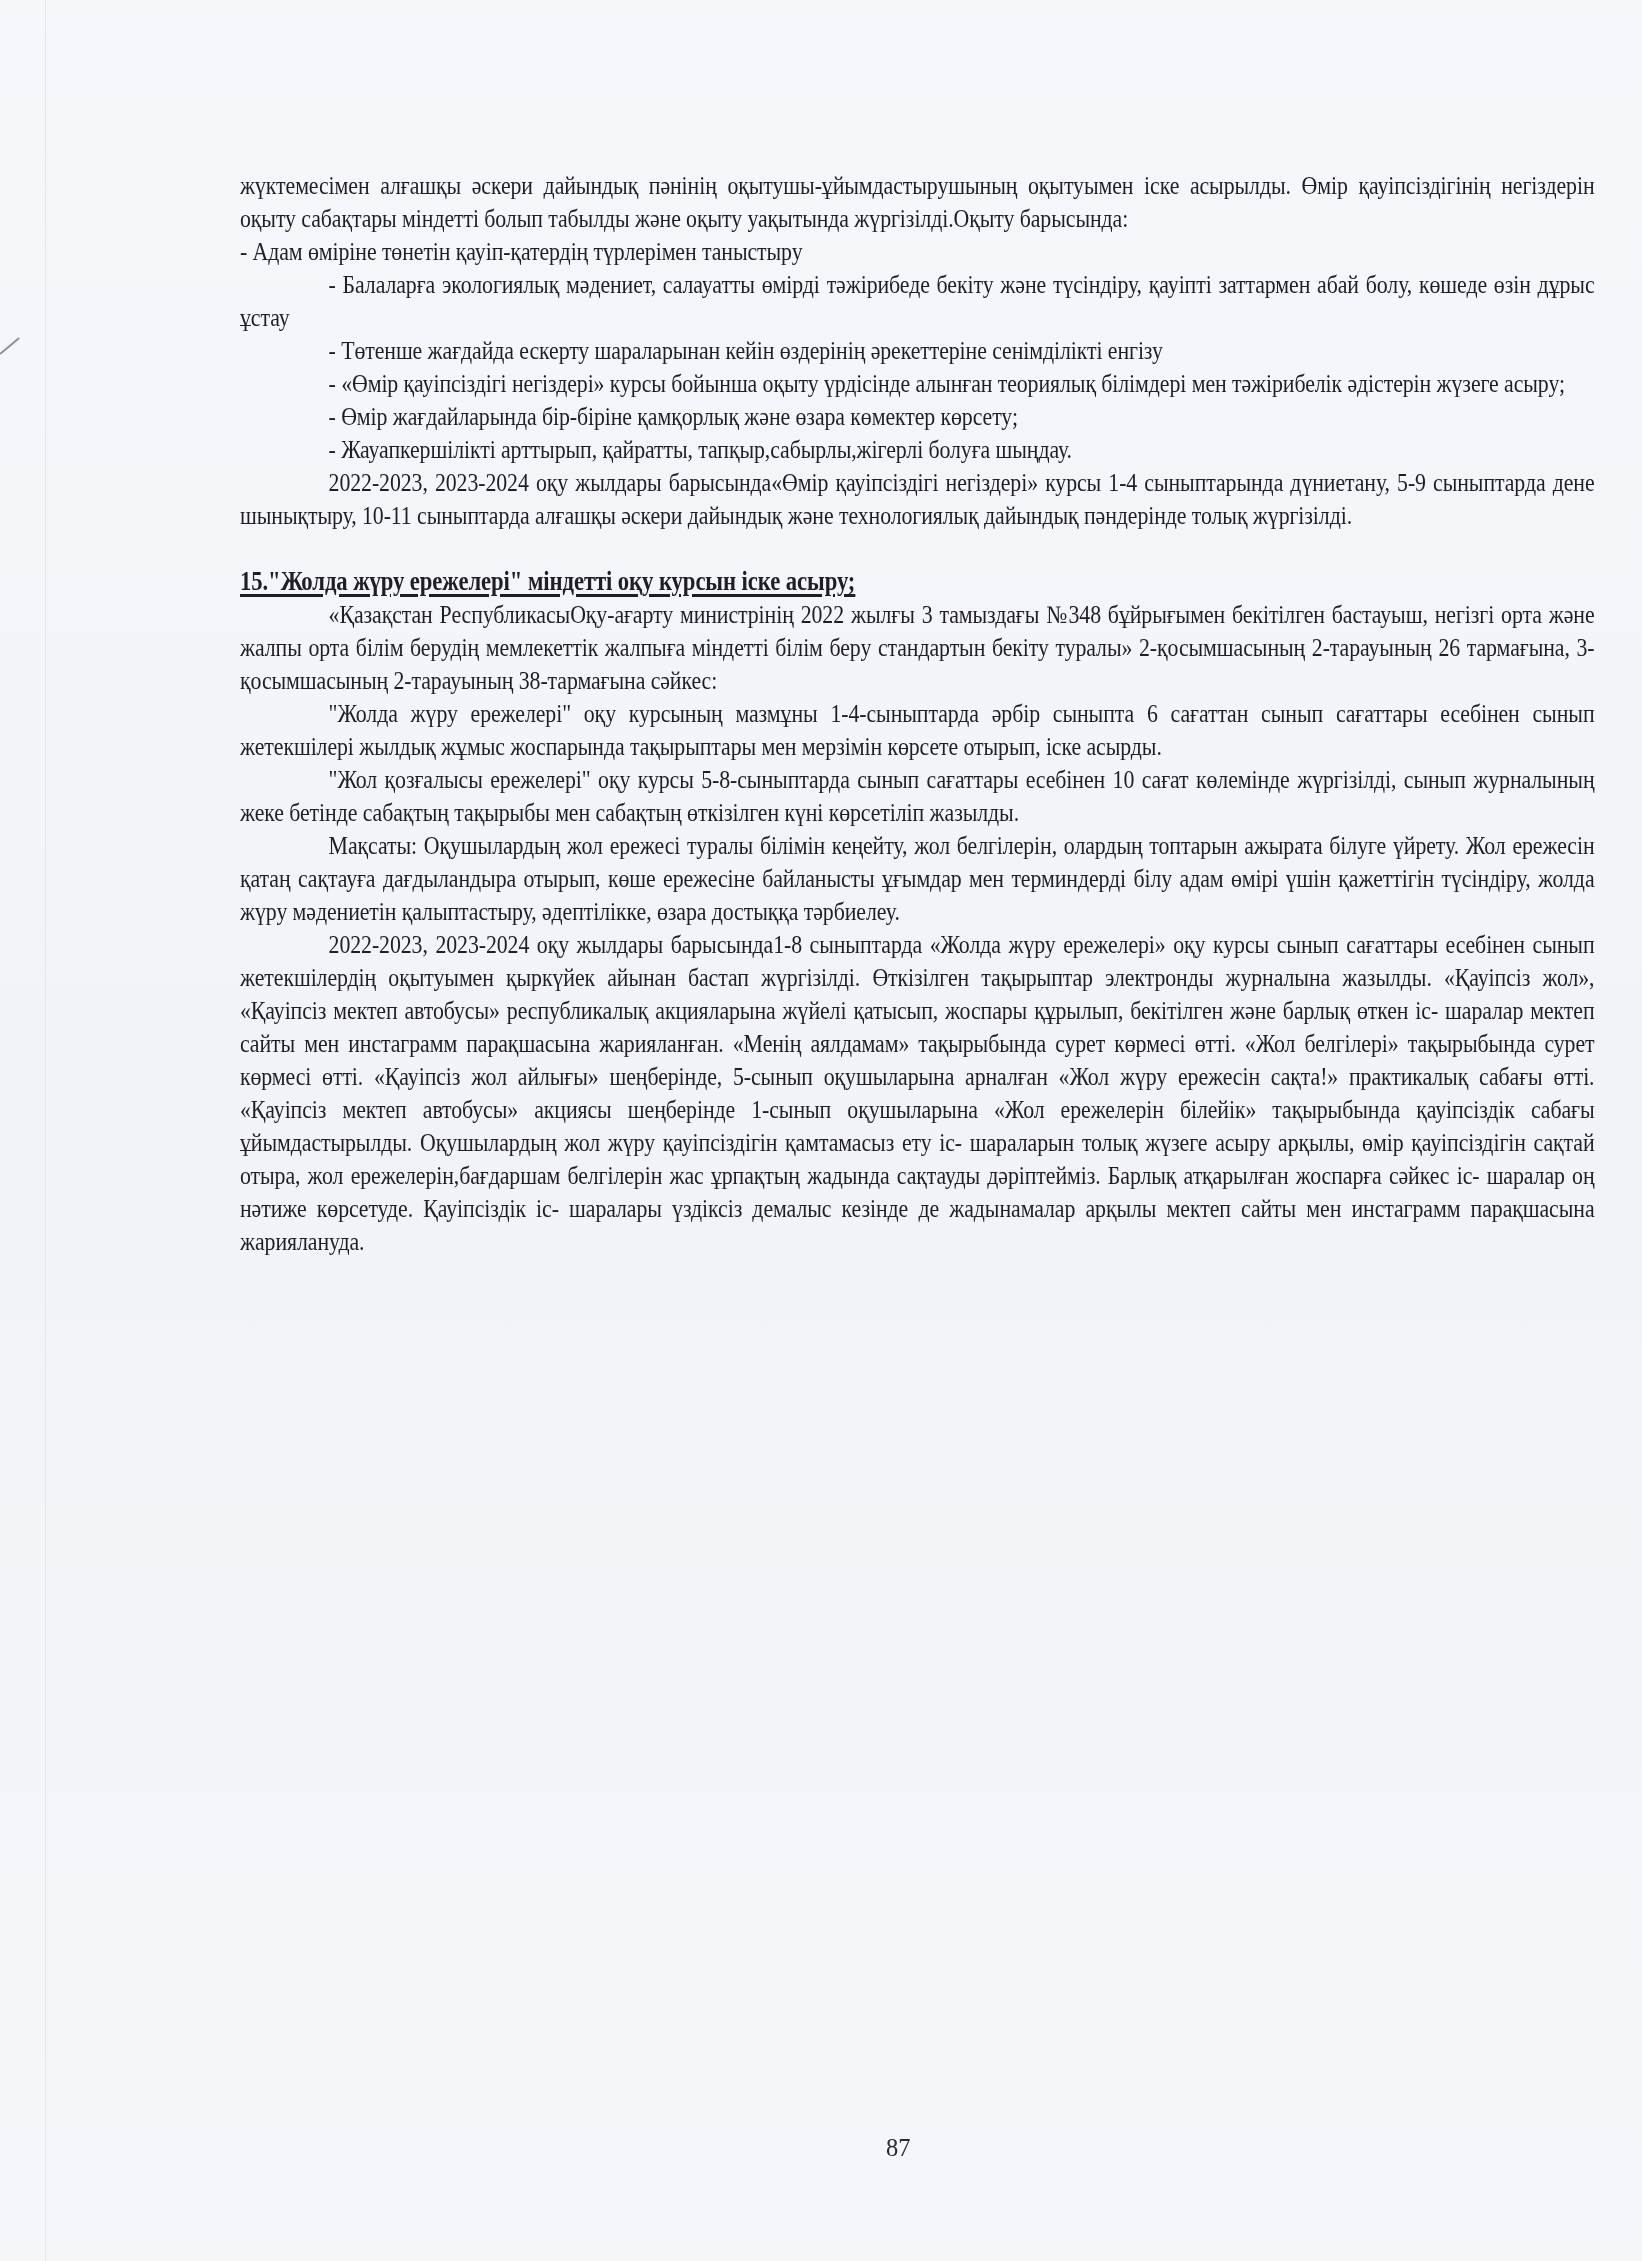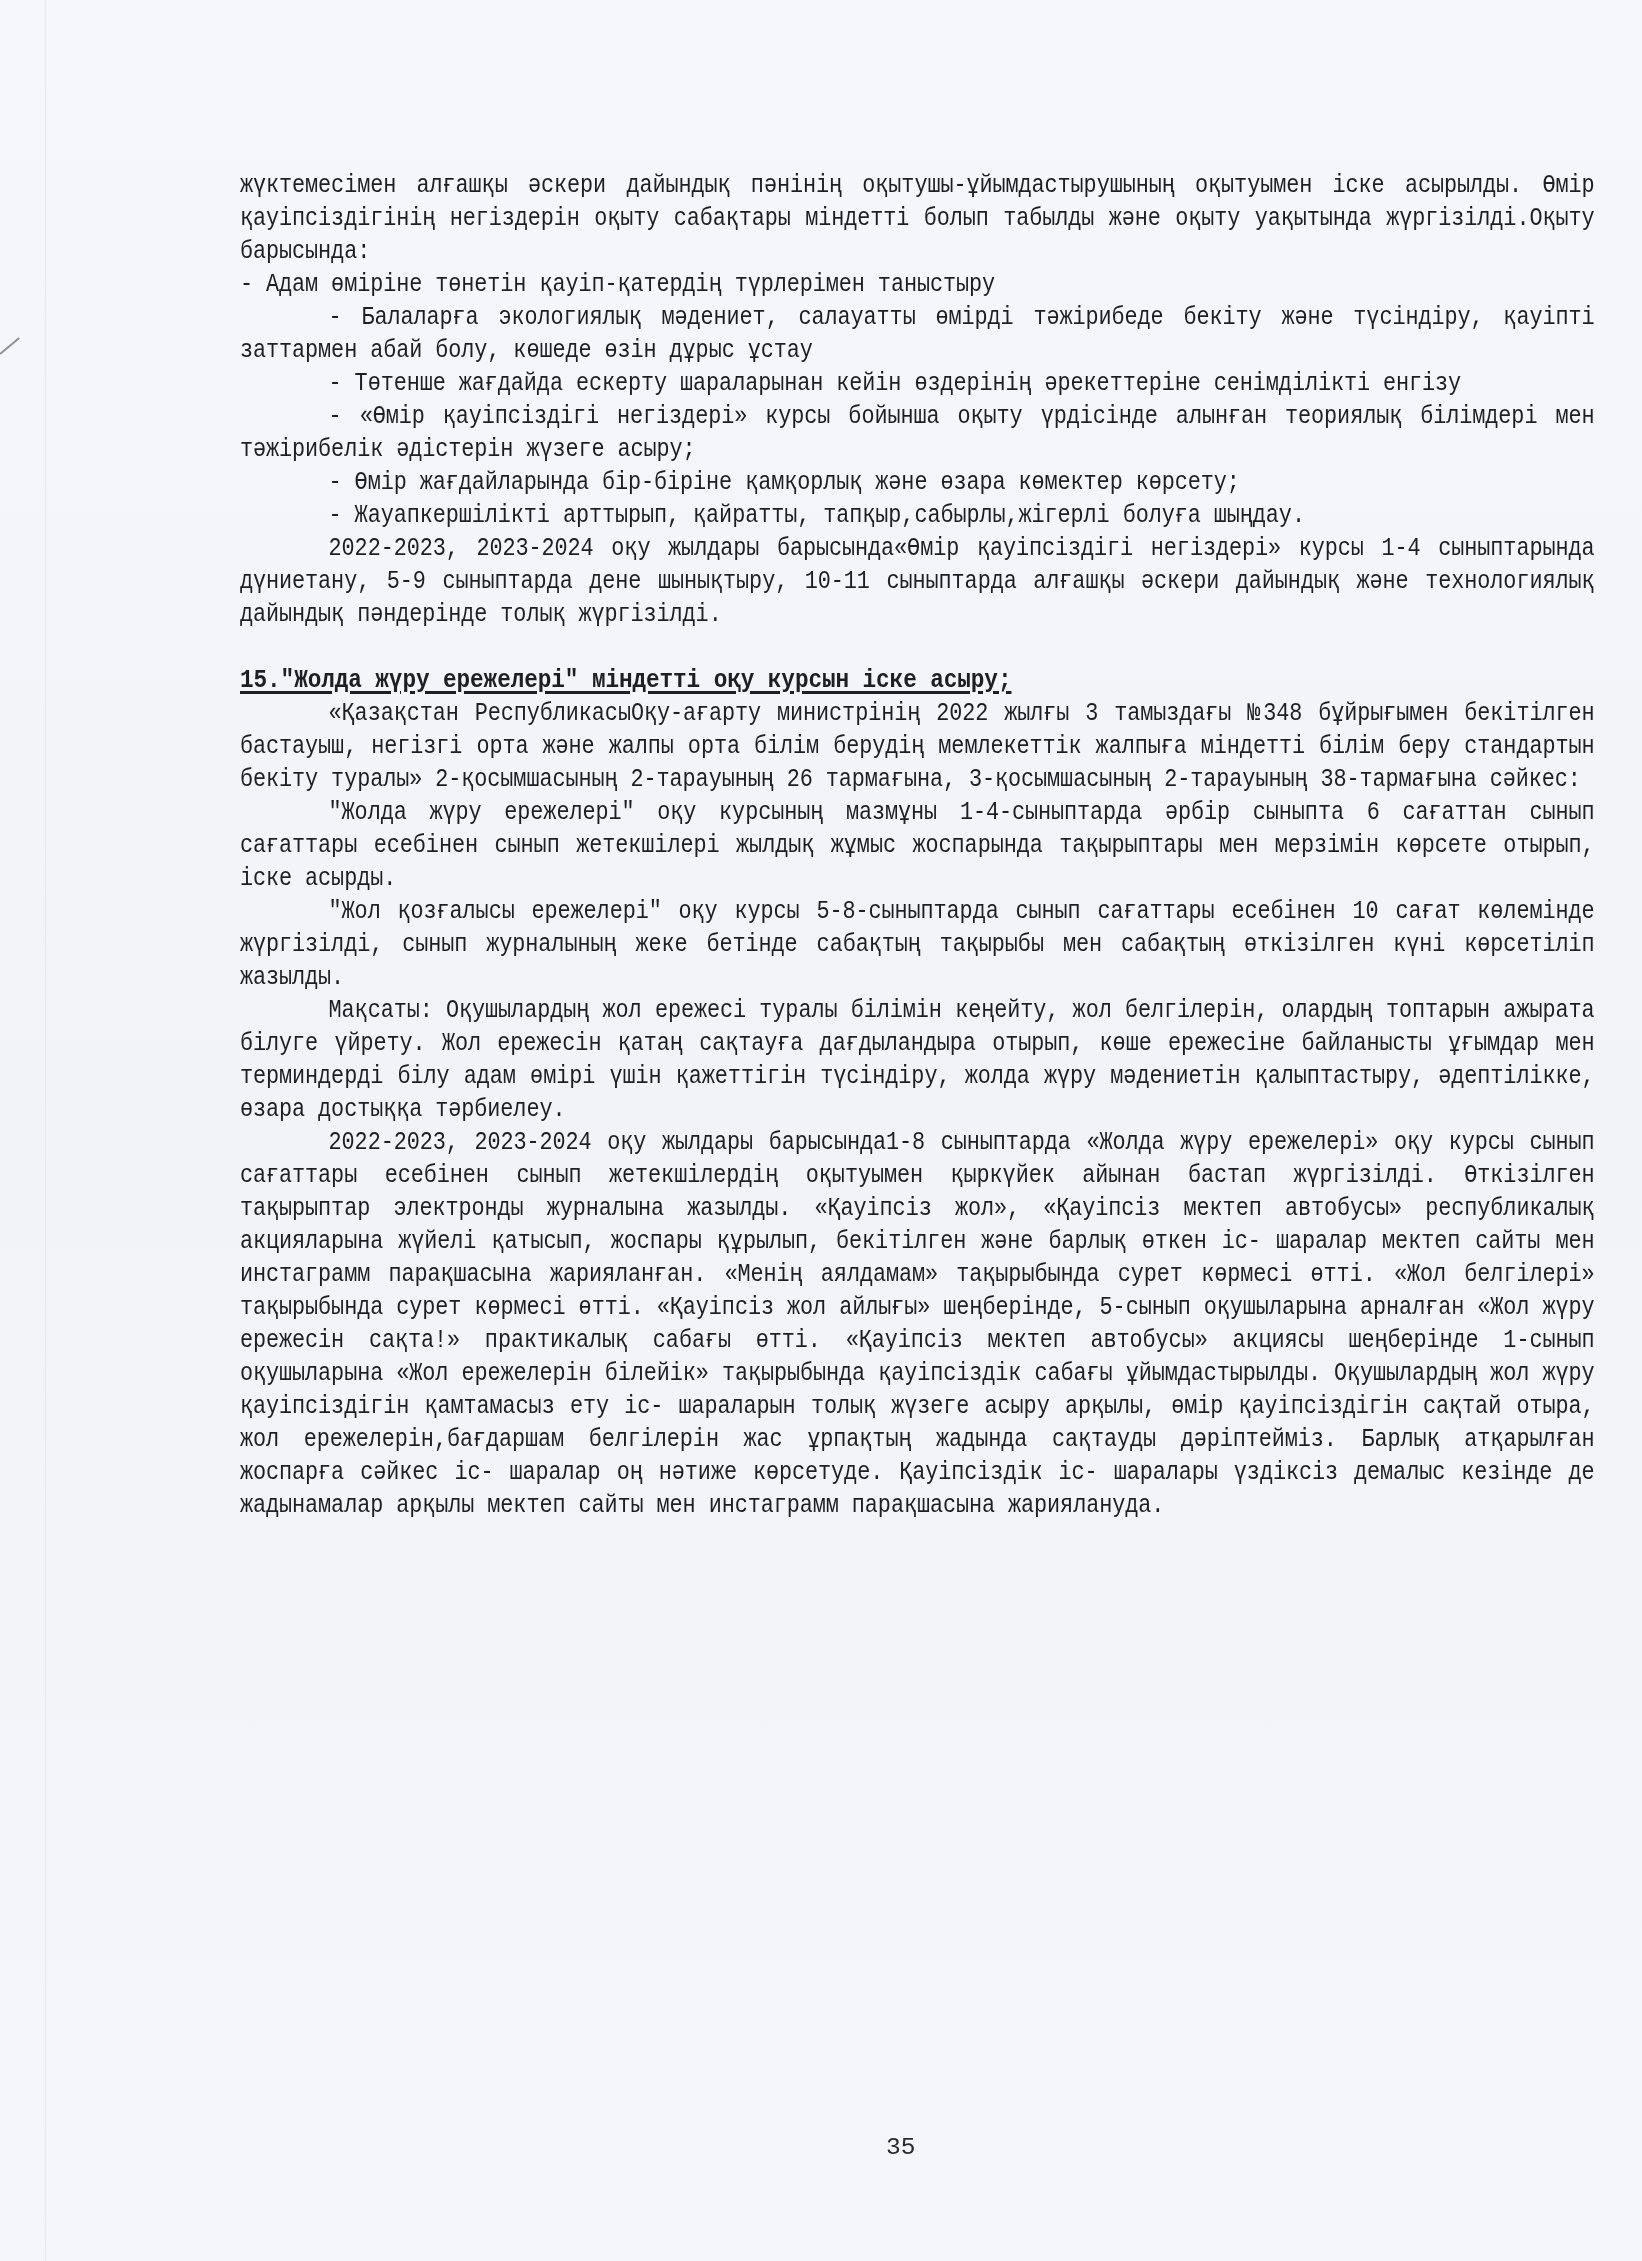--- a/index.html
+++ b/index.html
@@ -6,21 +6,20 @@
   body {
     width: 1643px; height: 2261px;
     background: #f4f5f9;
     position: relative; overflow: hidden;
     font-family: "Liberation Serif", "DejaVu Serif", serif;
     color: #1e1e24;
   }
   .page {
     position: absolute; left: 0; top: 0; width: 1643px; height: 2261px;
     background: linear-gradient(180deg, #f6f7fb 0%, #f2f3f8 50%, #f5f6fa 100%);
-    font-family: Liberation Mono, monospace;
   }
   .edge-line {
     position: absolute; left: 45px; top: 0; width: 1.3px; height: 2261px;
     background: #e4e6ec;
   }
   .pen-mark {
     position: absolute; left: 0; top: 353px; width: 24.5px; height: 1.9px;
     background: #8a9299; transform: rotate(-40deg); transform-origin: left center;
   }
   .content {
@@ -68,15 +67,15 @@
     <div class="gap"></div>
 
     <p class="heading">15."Жолда жүру ережелері" міндетті оқу курсын іске асыру;</p>
     <p class="indent">«Қазақстан РеспубликасыОқу-ағарту министрінің 2022 жылғы 3 тамыздағы №348 бұйрығымен бекітілген бастауыш, негізгі орта және жалпы орта білім берудің мемлекеттік жалпыға міндетті білім беру стандартын бекіту туралы» 2-қосымшасының 2-тарауының  26 тармағына, 3-қосымшасының 2-тарауының 38-тармағына сәйкес:</p>
     <p class="indent">"Жолда жүру ережелері" оқу курсының мазмұны 1-4-сыныптарда әрбір сыныпта 6 сағаттан сынып сағаттары есебінен сынып жетекшілері жылдық жұмыс жоспарында тақырыптары мен мерзімін көрсете отырып, іске асырды.</p>
     <p class="indent">"Жол қозғалысы ережелері" оқу курсы 5-8-сыныптарда сынып сағаттары есебінен 10 сағат көлемінде жүргізілді, сынып журналының жеке бетінде сабақтың тақырыбы мен сабақтың өткізілген күні көрсетіліп жазылды.</p>
     <p class="indent">Мақсаты: Оқушылардың жол ережесі туралы білімін кеңейту, жол белгілерін, олардың топтарын ажырата білуге үйрету. Жол ережесін қатаң сақтауға дағдыландыра отырып, көше ережесіне байланысты ұғымдар мен терминдерді білу адам өмірі үшін қажеттігін түсіндіру, жолда жүру мәдениетін қалыптастыру, әдептілікке, өзара достыққа тәрбиелеу.</p>
     <p class="indent">2022-2023, 2023-2024 оқу жылдары барысында1-8 сыныптарда «Жолда жүру ережелері» оқу курсы сынып сағаттары есебінен сынып жетекшілердің оқытуымен қыркүйек айынан бастап жүргізілді. Өткізілген тақырыптар электронды журналына жазылды. «Қауіпсіз жол», «Қауіпсіз мектеп автобусы» республикалық акцияларына жүйелі қатысып, жоспары құрылып, бекітілген және барлық өткен іс- шаралар мектеп сайты мен инстаграмм парақшасына жарияланған. «Менің аялдамам» тақырыбында сурет көрмесі өтті. «Жол белгілері» тақырыбында сурет көрмесі өтті. «Қауіпсіз жол айлығы» шеңберінде, 5-сынып оқушыларына арналған «Жол жүру ережесін сақта!» практикалық сабағы өтті. «Қауіпсіз мектеп автобусы» акциясы шеңберінде 1-сынып оқушыларына «Жол ережелерін білейік» тақырыбында қауіпсіздік сабағы ұйымдастырылды. Оқушылардың жол жүру қауіпсіздігін қамтамасыз ету іс- шараларын толық жүзеге асыру арқылы, өмір қауіпсіздігін сақтай отыра, жол ережелерін,бағдаршам белгілерін жас ұрпақтың жадында сақтауды дәріптейміз. Барлық атқарылған жоспарға сәйкес іс- шаралар оң нәтиже көрсетуде. Қауіпсіздік іс- шаралары үздіксіз демалыс кезінде де жадынамалар арқылы мектеп сайты мен инстаграмм парақшасына жариялануда.</p>
   </div>
 
-  <div class="page-number">35</div>
+  <div class="page-number">87</div>
 </div>
 
 
 </body></html>

